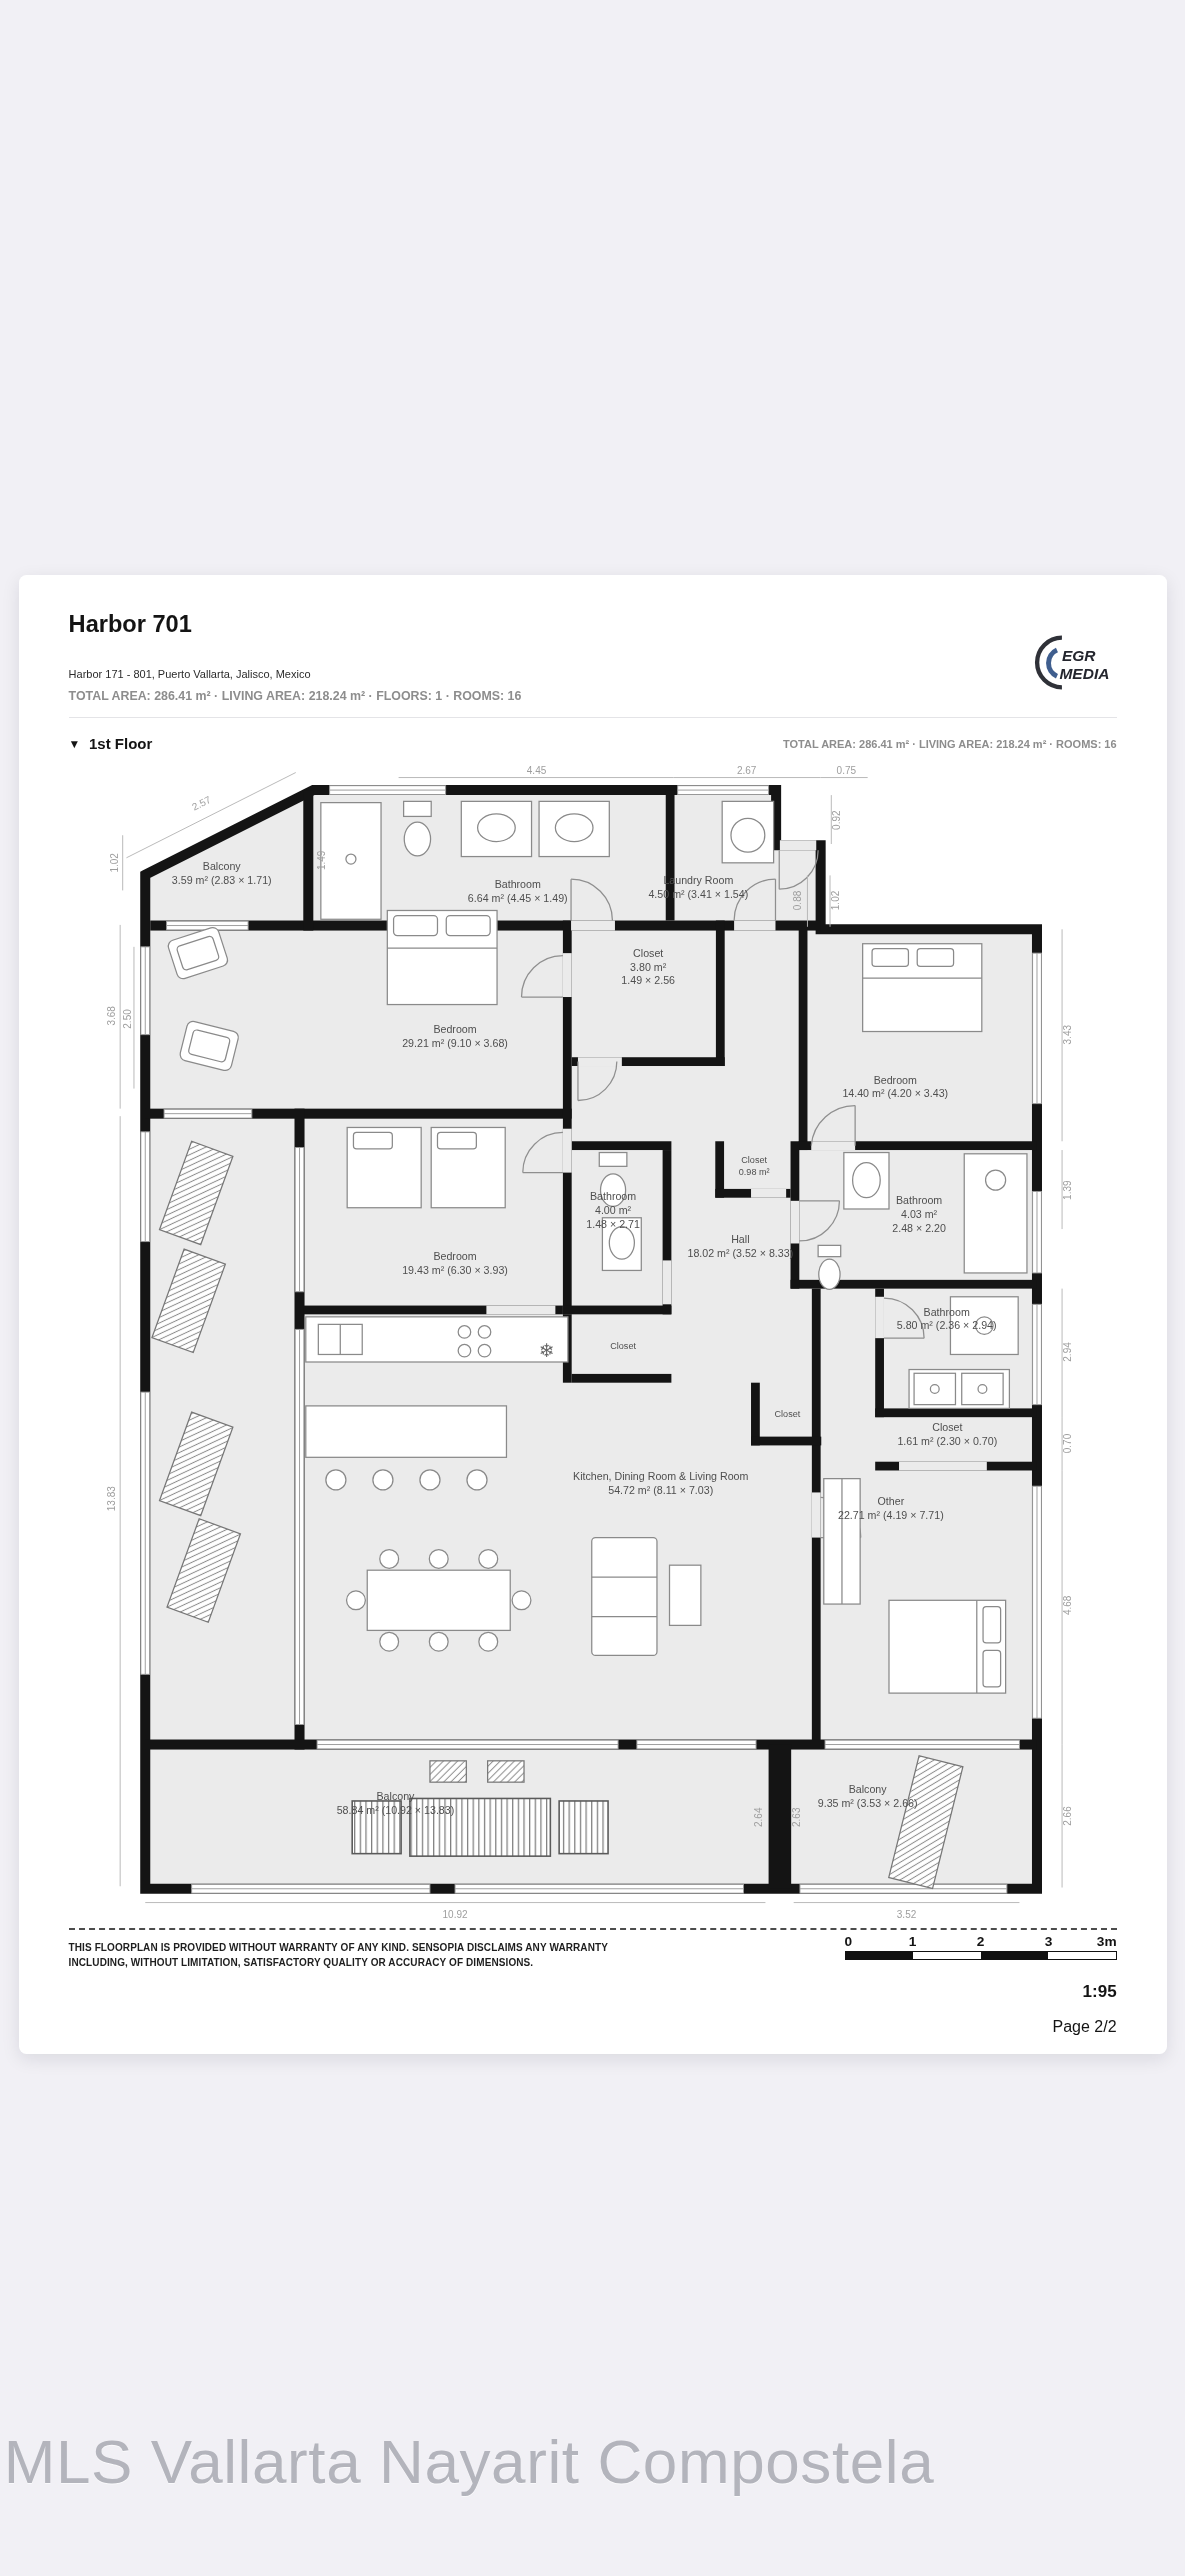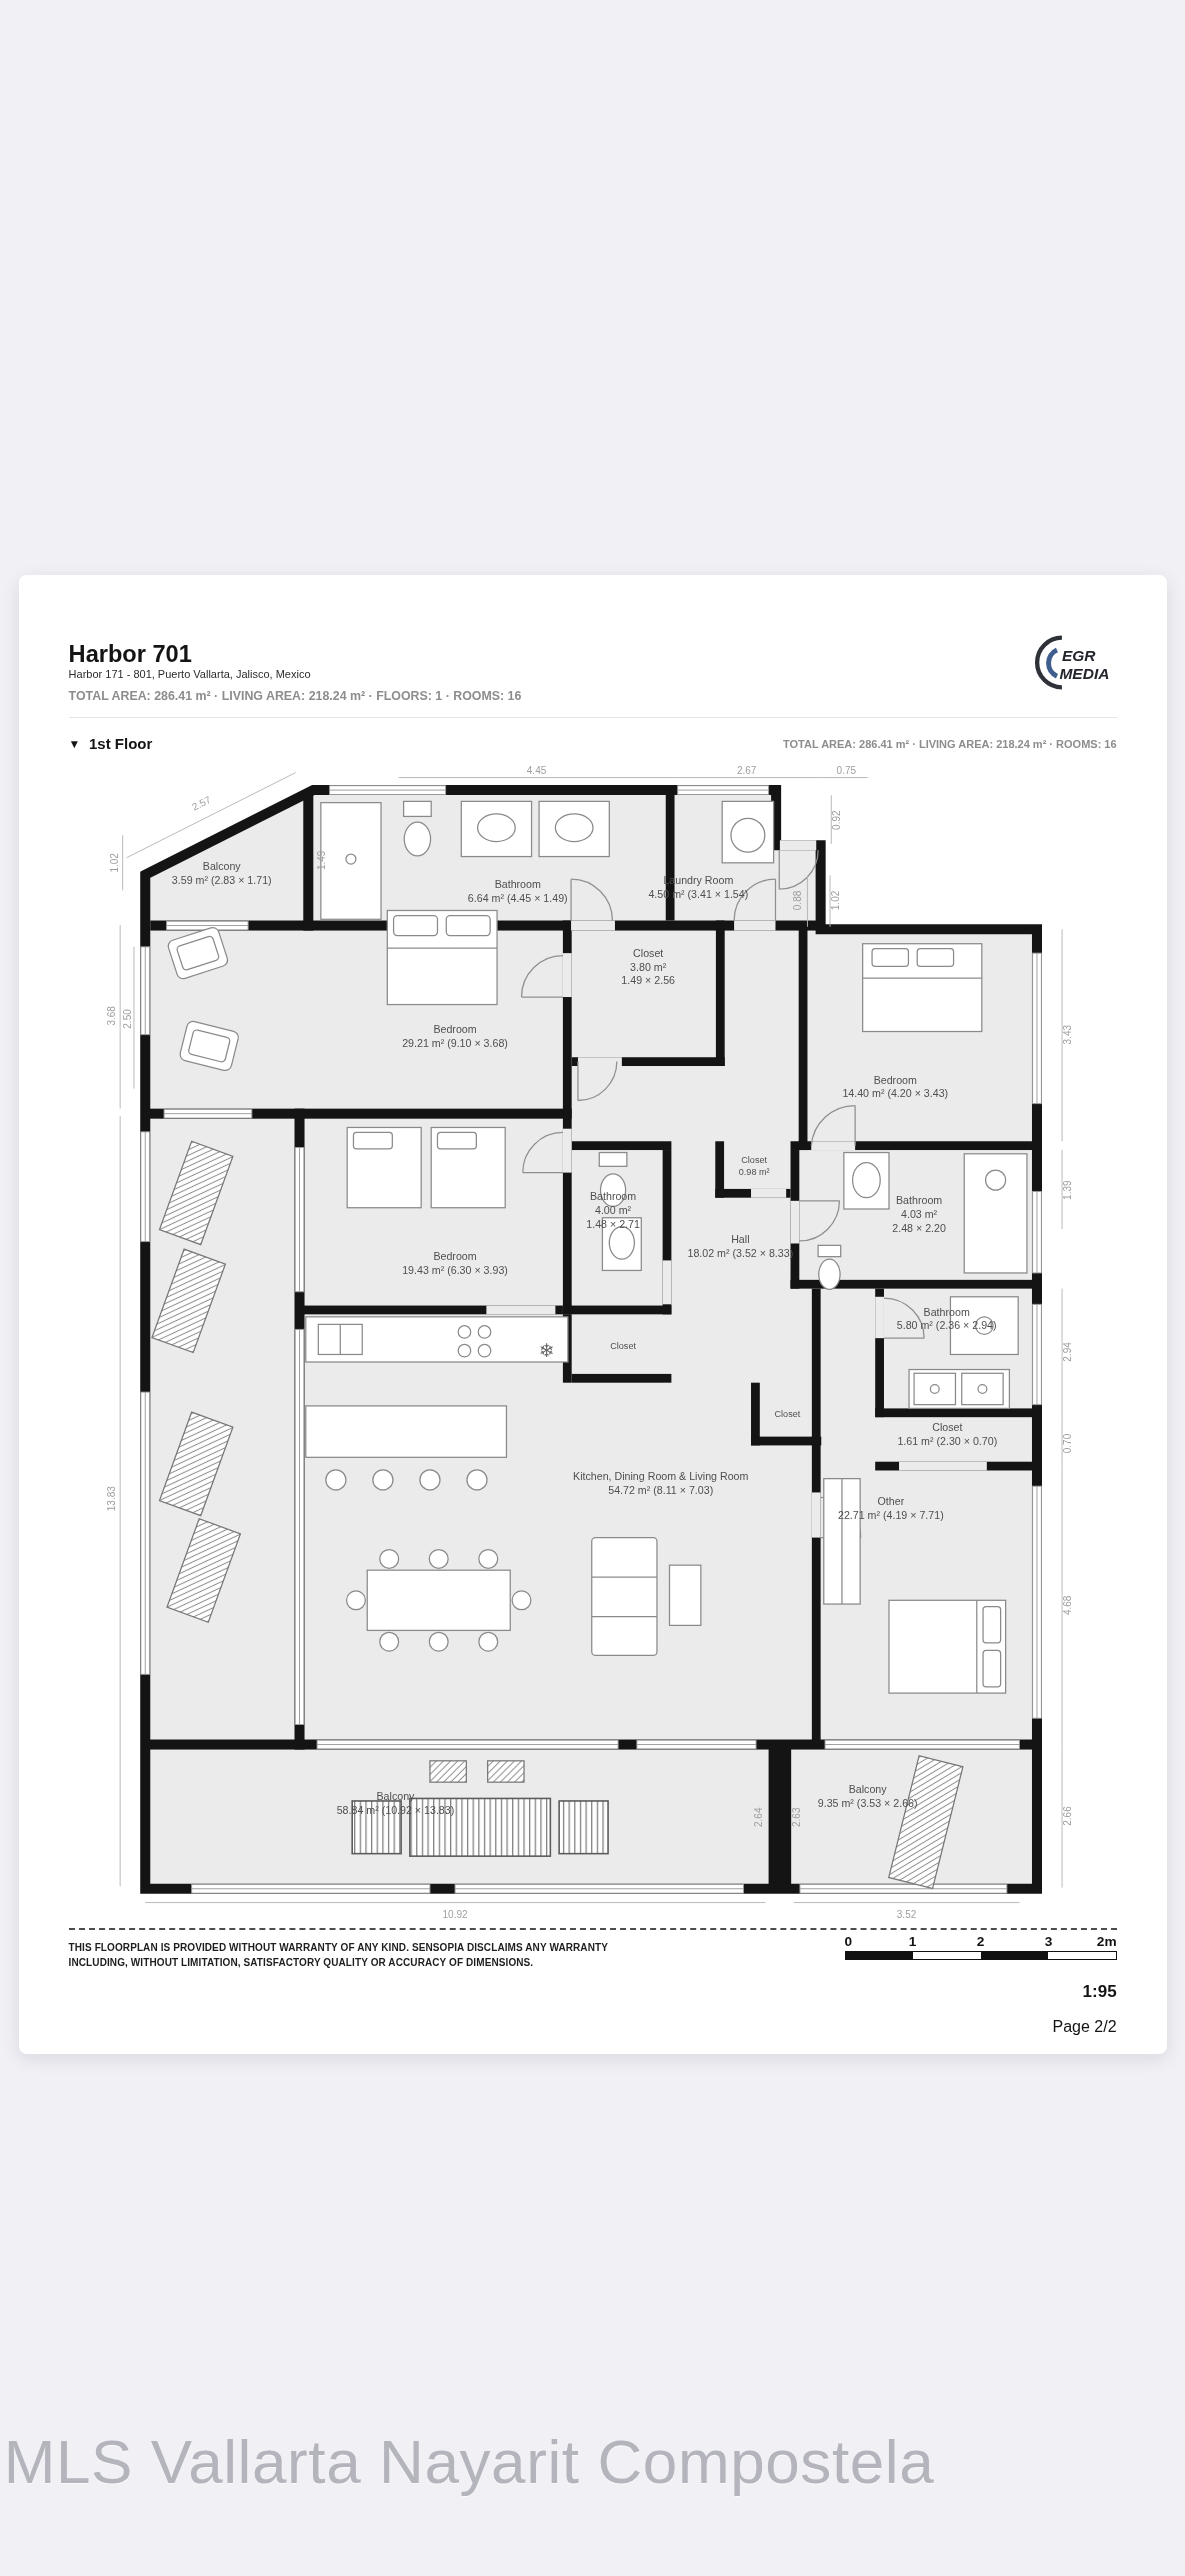--- a/index.html
+++ b/index.html
@@ -1,20 +1,20 @@
 <!DOCTYPE html>
 <html style="font-size:10px"><head>
 <meta charset="utf-8">
 <style>
   html,body{margin:0;padding:0;background:#f1f0f5;}
   .screen{position:relative;width:1185px;height:2576px;background:#f1f0f5;overflow:hidden;
           font-family:"Liberation Sans",sans-serif;}
   .doc-card{position:absolute;left:18.6px;top:575px;width:1148px;height:1479px;background:#ffffff;
             border-radius:7.5px;box-shadow:0 5px 18.6px rgba(20,20,40,0.10);}
-  .doc-title{position:absolute;left:50px;top:66px;font-size:23.6px;font-weight:700;color:#141414;}
+  .doc-title{position:absolute;left:50px;top:36px;font-size:23.6px;font-weight:700;color:#141414;}
   .doc-address{position:absolute;left:50px;top:93px;font-size:11px;color:#2b2b2b;}
   .doc-meta{position:absolute;left:50px;top:114px;font-size:12.4px;font-weight:600;color:#8d8d8d;}
   .header-sep{position:absolute;left:50px;right:50px;top:142px;border-top:1.2px solid #e4e4e7;}
   .brand-logo{position:absolute;right:53px;top:55px;width:93px;height:65px;}
   .floor-row{position:absolute;left:50px;right:50px;top:160px;height:22.4px;}
   .floor-toggle{position:absolute;left:0;top:0;font-size:15px;font-weight:700;color:#141414;cursor:pointer;}
   .floor-toggle .tri{font-size:11.8px;margin-right:8.7px;position:relative;top:-1.2px;}
   .floor-meta{position:absolute;right:0;top:3.1px;font-size:11px;font-weight:600;color:#8d8d8d;}
   .plan-wrap{position:absolute;left:40px;top:190px;width:1068px;height:1157px;}
   .dashed-sep{position:absolute;left:50px;right:50px;top:1353px;border-top:2.5px dashed #4d4d4d;}
@@ -485,21 +485,21 @@
       <div>THIS FLOORPLAN IS PROVIDED WITHOUT WARRANTY OF ANY KIND. SENSOPIA DISCLAIMS ANY WARRANTY</div>
       <div>INCLUDING, WITHOUT LIMITATION, SATISFACTORY QUALITY OR ACCURACY OF DIMENSIONS.</div>
     </div>
 
     <div class="scale-block">
       <div class="scale-ticks">
         <span class="t0">0</span>
         <span style="left:25%">1</span>
         <span style="left:50%">2</span>
         <span style="left:75%">3</span>
-        <span class="t4">2m</span>
+        <span class="t4">3m</span>
       </div>
       <div class="scale-bar">
         <div class="seg b"></div>
         <div class="seg w"></div>
         <div class="seg b"></div>
         <div class="seg w"></div>
       </div>
       <div class="scale-ratio">1:95</div>
       <div class="scale-page">Page 2/2</div>
     </div>

